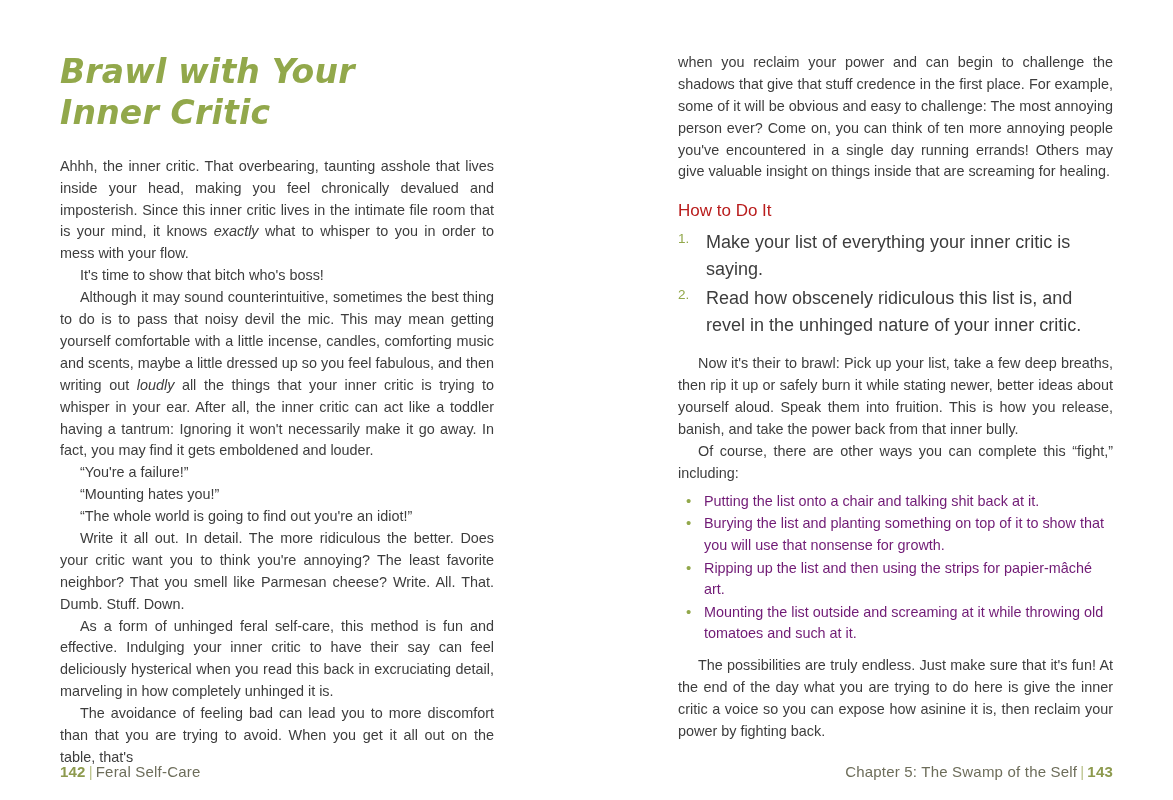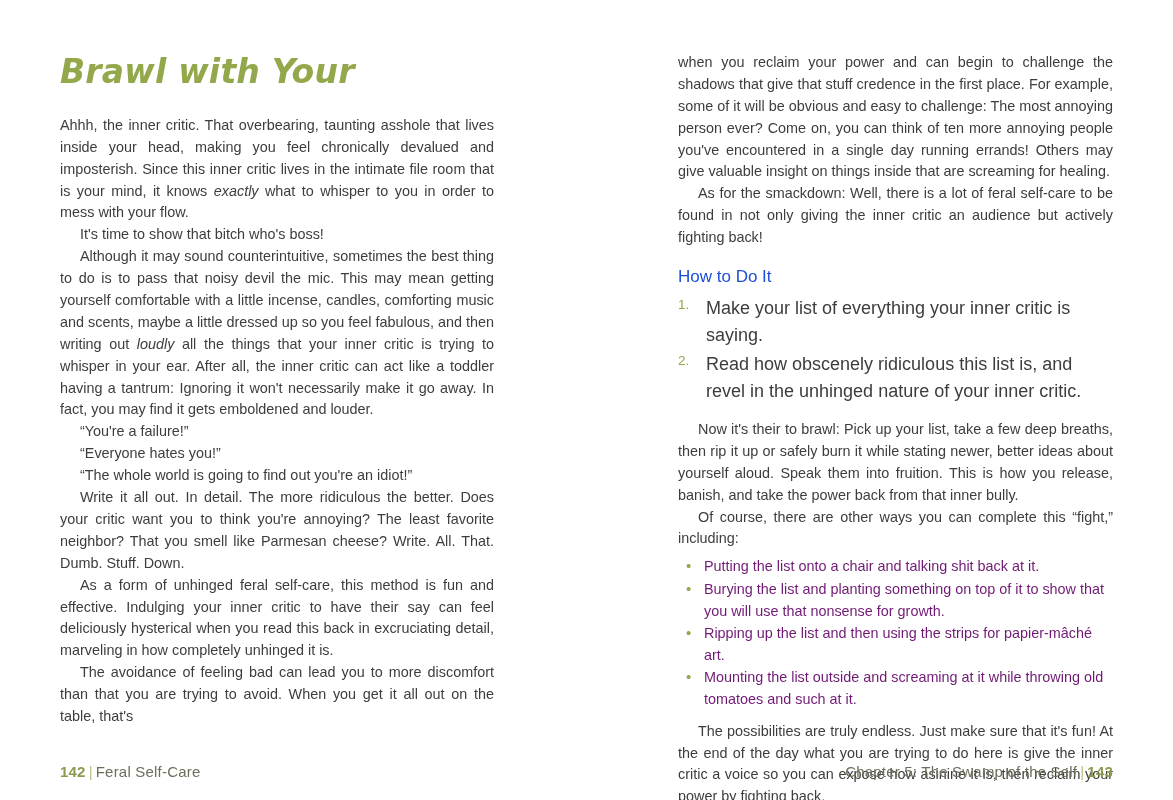--- a/index.html
+++ b/index.html
@@ -66,21 +66,21 @@
   p.body.noindent {
     text-indent: 0;
   }
   em {
     font-style: italic;
   }
   .howto {
     font-family: "Liberation Sans", sans-serif;
     font-size: 17px;
     font-weight: 400;
-    color: #1d4ed8;
+    color: #b91c1c;
     margin: 18px 0 8px 0;
   }
   ol.numbered {
     margin: 0 0 0 0;
     padding: 0;
     list-style: none;
     counter-reset: li;
   }
   ol.numbered > li {
     position: relative;
@@ -151,41 +151,41 @@
 </style>
 </head>
 <body>
 
 <div class="spread">
 
   <div class="page page-left">
 
     <h1 class="chapter-title">
       <span>Brawl with Your</span>
+      <span class="line2">Inner Critic</span>
     </h1>
 
     <p class="body noindent">Ahhh, the inner critic. That overbearing, taunting asshole that lives inside your head, making you feel chronically devalued and imposterish. Since this inner critic lives in the intimate file room that is your mind, it knows <em>exactly</em> what to whisper to you in order to mess with your flow.</p>
     <p class="body indent">It's time to show that bitch who's boss!</p>
     <p class="body indent">Although it may sound counterintuitive, sometimes the best thing to do is to pass that noisy devil the mic. This may mean getting yourself comfortable with a little incense, candles, comforting music and scents, maybe a little dressed up so you feel fabulous, and then writing out <em>loudly</em> all the things that your inner critic is trying to whisper in your ear. After all, the inner critic can act like a toddler having a tantrum: Ignoring it won't necessarily make it go away. In fact, you may find it gets emboldened and louder.</p>
     <p class="body indent">“You're a failure!”</p>
-    <p class="body indent">“Everyone hates you!”</p>
+    <p class="body indent">“Mounting hates you!”</p>
     <p class="body indent">“The whole world is going to find out you're an idiot!”</p>
     <p class="body indent">Write it all out. In detail. The more ridiculous the better. Does your critic want you to think you're annoying? The least favorite neighbor? That you smell like Parmesan cheese? Write. All. That. Dumb. Stuff. Down.</p>
     <p class="body indent">As a form of unhinged feral self-care, this method is fun and effective. Indulging your inner critic to have their say can feel deliciously hysterical when you read this back in excruciating detail, marveling in how completely unhinged it is.</p>
     <p class="body indent">The avoidance of feeling bad can lead you to more discomfort than that you are trying to avoid. When you get it all out on the table, that's</p>
 
     <div class="footer footer-left">
       <span class="pg">142</span><span class="sep">|</span><span class="txt">Feral Self-Care</span>
     </div>
   </div>
 
   <div class="page page-right">
 
     <p class="body noindent">when you reclaim your power and can begin to challenge the shadows that give that stuff credence in the first place. For example, some of it will be obvious and easy to challenge: The most annoying person ever? Come on, you can think of ten more annoying people you've encountered in a single day running errands! Others may give valuable insight on things inside that are screaming for healing.</p>
-    <p class="body indent">As for the smackdown: Well, there is a lot of feral self-care to be found in not only giving the inner critic an audience but actively fighting back!</p>
 
     <h2 class="howto">How to Do It</h2>
 
     <ol class="numbered">
       <li>Make your list of everything your inner critic is saying.</li>
       <li>Read how obscenely ridiculous this list is, and revel in the unhinged nature of your inner critic.</li>
     </ol>
 
     <div class="gap-sm"></div>
 

